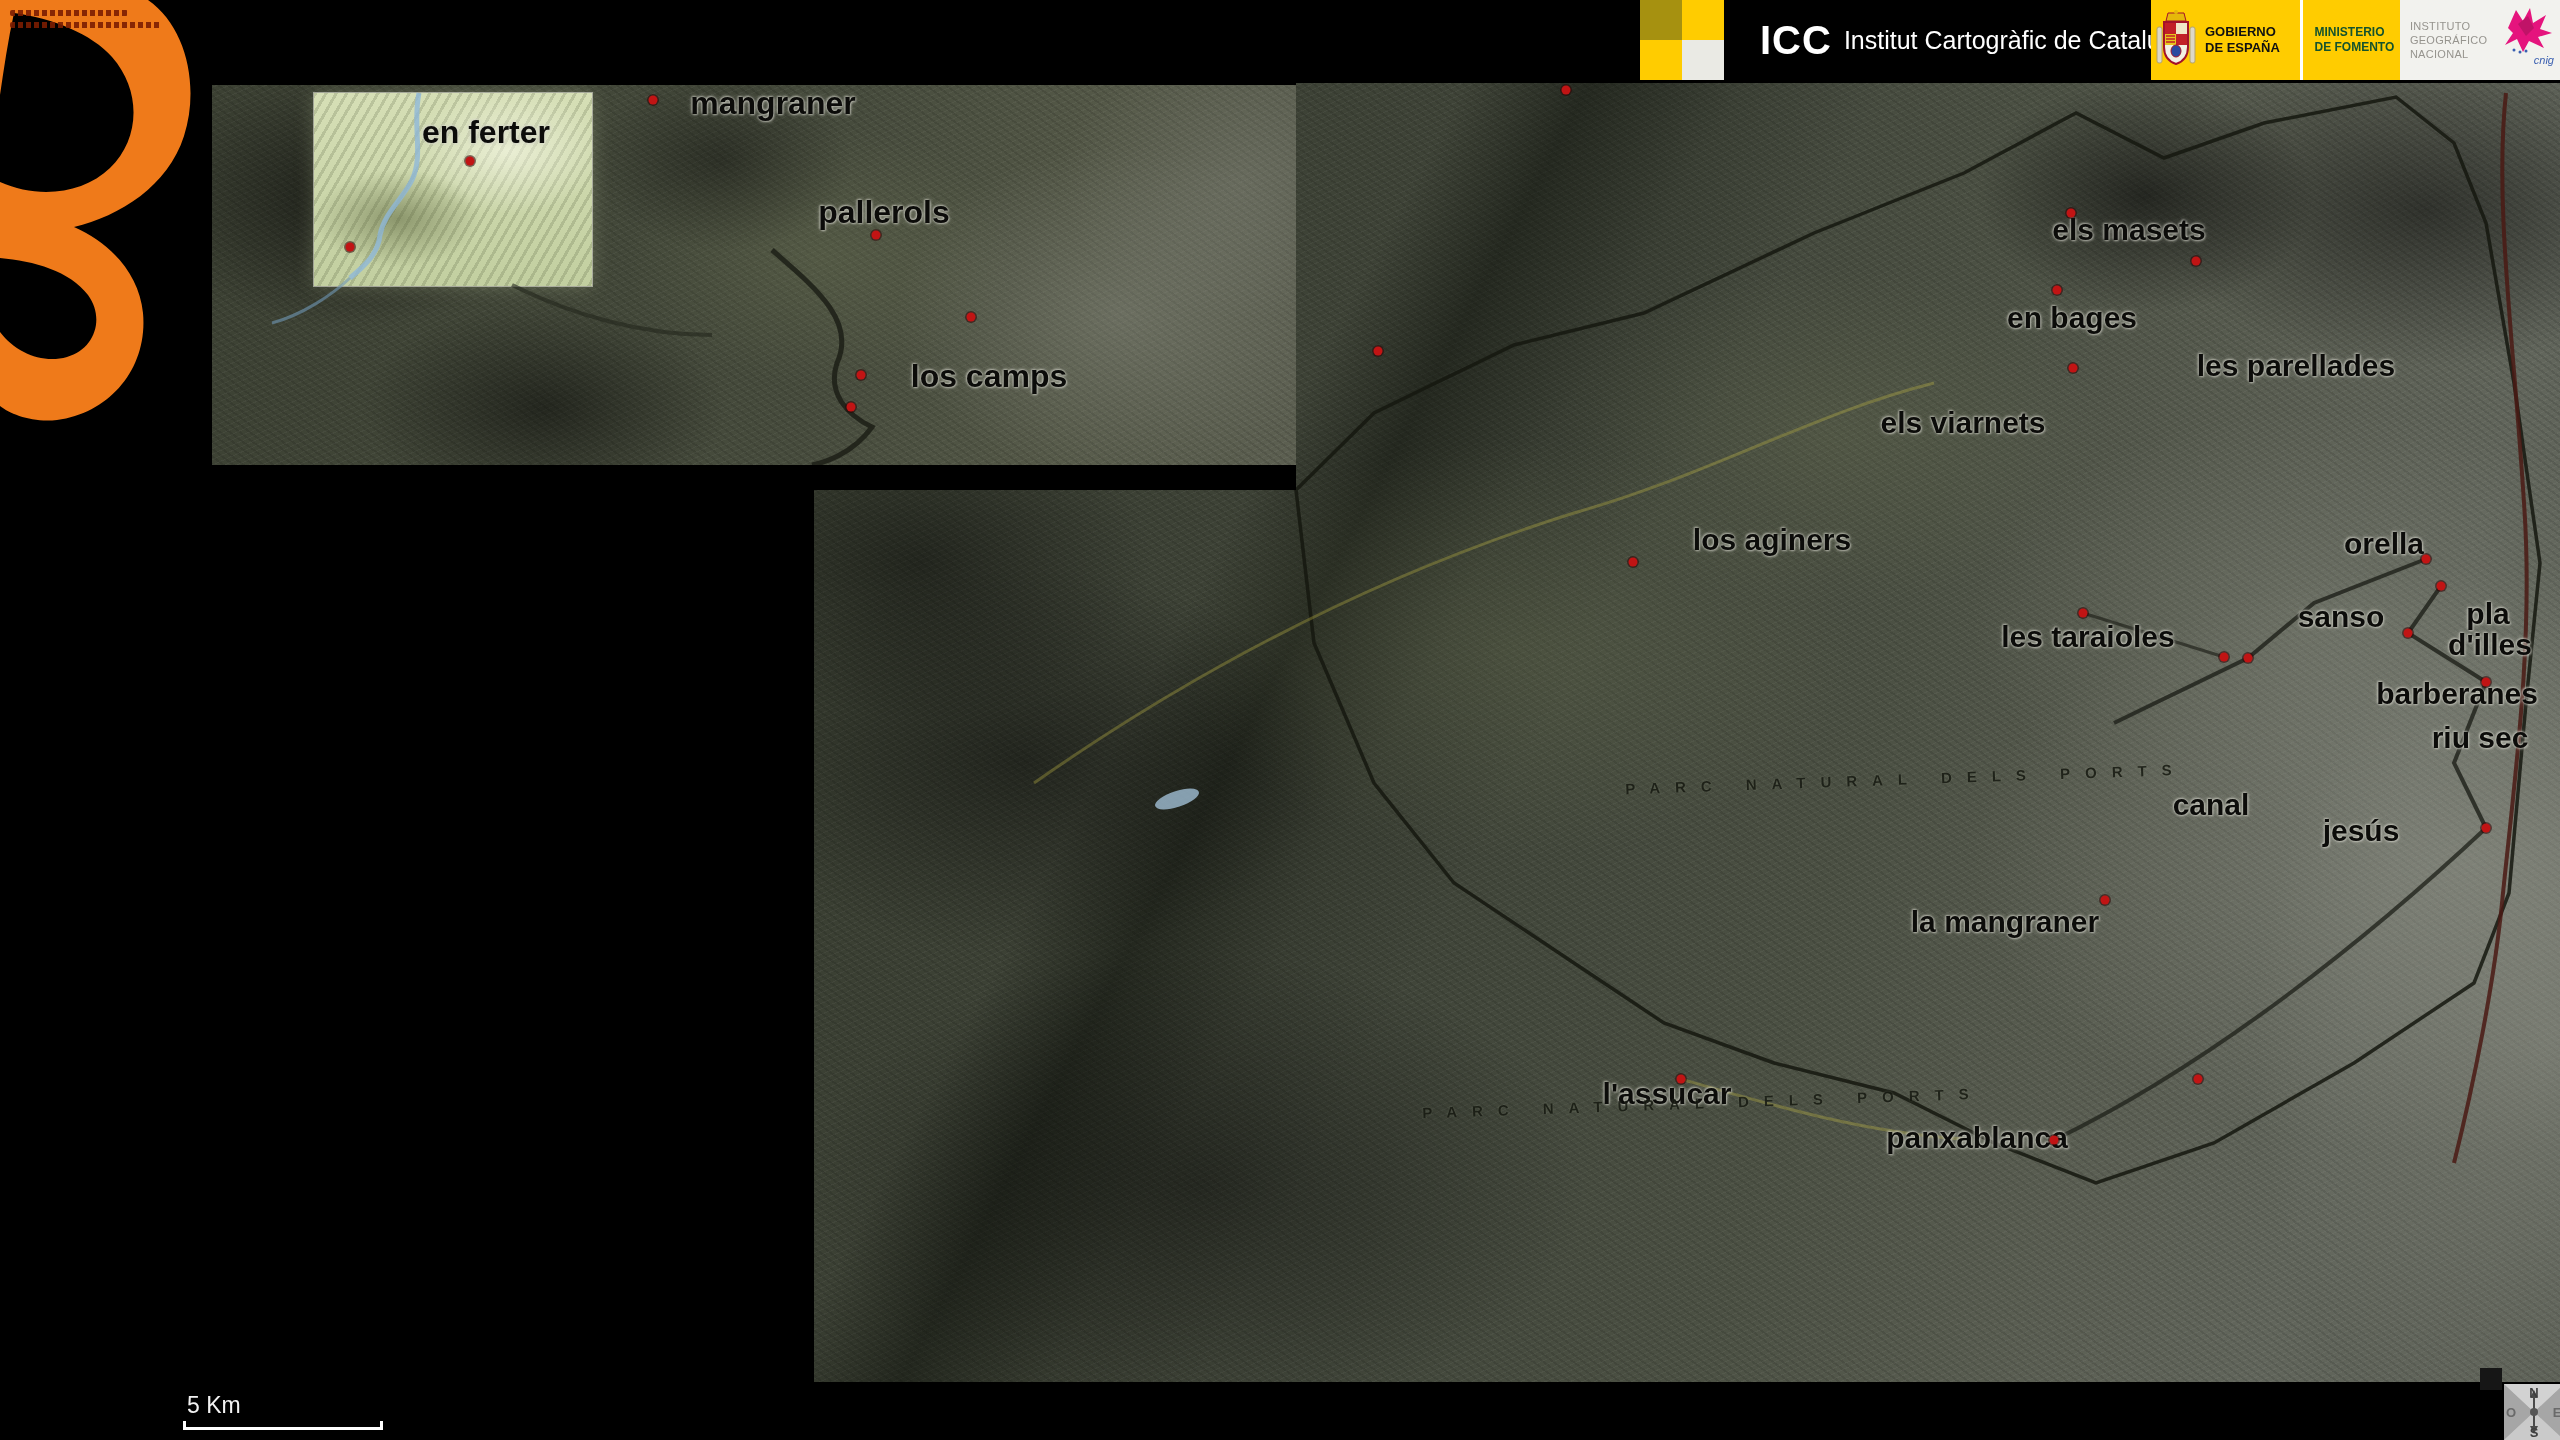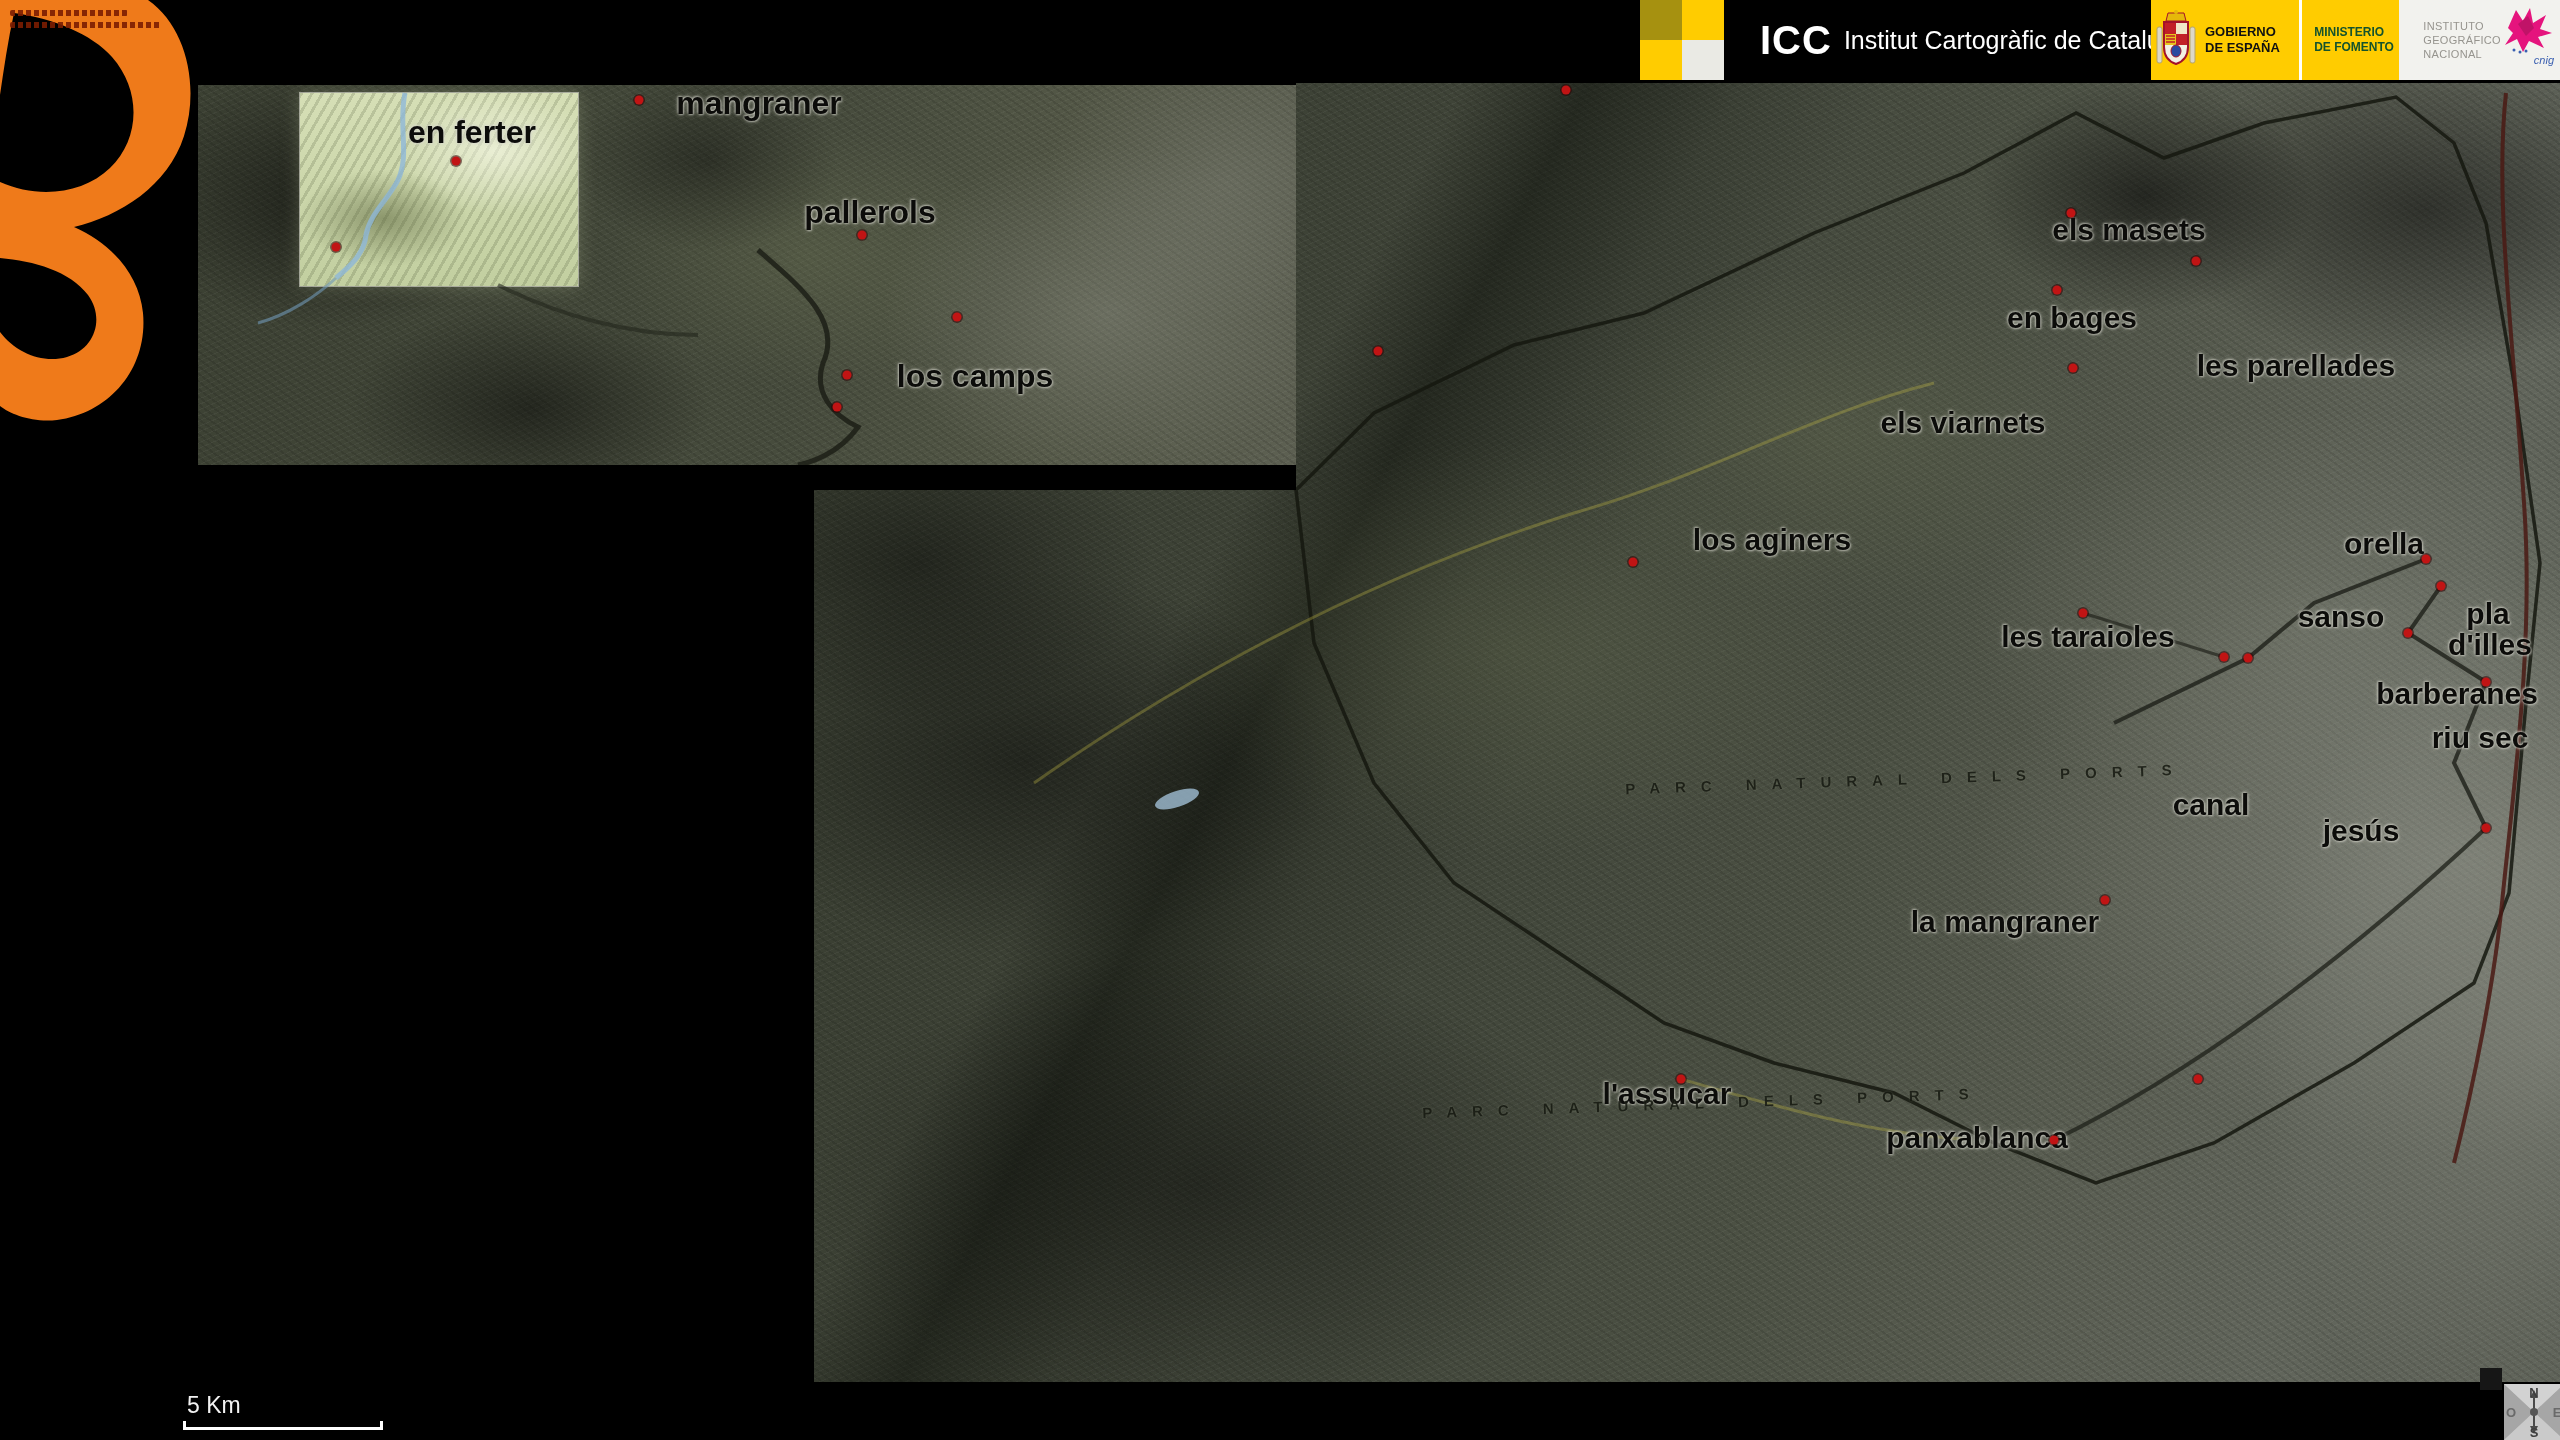--- a/index.html
+++ b/index.html
@@ -17,39 +17,39 @@
   #header{position:absolute;left:1640px;top:0;width:920px;height:80px;display:flex;}
   #squares{width:84px;height:80px;display:grid;grid-template-columns:42px 42px;grid-template-rows:40px 40px;}
   #icc-bar{width:427px;height:80px;background:#000;display:flex;align-items:center;padding-left:36px;box-sizing:border-box;white-space:nowrap;}
   #icc-abbr{color:#fff;font-weight:bold;font-size:40px;letter-spacing:1px;}
   #icc-name{color:#fff;font-size:25px;margin-left:12px;}
   .gov-block{height:80px;box-sizing:border-box;display:flex;align-items:center;}
   #gobierno{width:158px;background:#fc0;padding-left:4px;}
   #gobierno-text{font-size:13px;font-weight:bold;color:#111;line-height:1.2;margin-left:8px;}
   #ministerio{width:106px;background:#fc0;border-left:3px solid #fff;padding-left:12px;}
   #ministerio-text{font-size:12px;font-weight:bold;color:#14532d;line-height:1.25;}
-  #ign{width:170px;background:#f2f2ee;padding-left:24px;position:relative;}
+  #ign{width:170px;background:#f2f2ee;padding-left:10px;position:relative;}
   #ign-text{font-size:11px;color:#96948e;line-height:1.3;letter-spacing:.3px;}
   #ign-script{position:absolute;right:6px;bottom:14px;font-size:11px;font-style:italic;color:#3a5fb0;}
 
   
   .map{position:absolute;overflow:hidden;}
   .map-label{position:absolute;transform:translate(-50%,-50%);font-weight:bold;color:#0c0c0a;white-space:nowrap;
     text-shadow:0 0 3px rgba(225,225,215,.65),0 0 6px rgba(200,200,190,.35),
                 1px 1px 2px rgba(215,215,205,.5),-1px -1px 2px rgba(215,215,205,.5);}
   #main-map .map-label{font-size:30px;}
   #inset-map .map-label{font-size:32px;}
   .park-label{position:absolute;transform:translate(-50%,-50%) rotate(-2deg);font-size:15px;font-weight:bold;
     letter-spacing:15px;color:#171a12;opacity:.85;white-space:nowrap;text-shadow:0 0 2px rgba(170,175,150,.35);}
   .dot{position:absolute;width:9px;height:9px;border-radius:50%;transform:translate(-50%,-50%);
     background:#c11414;box-shadow:0 0 0 1.5px rgba(45,6,6,.55);}
   .map svg{position:absolute;left:0;top:0;pointer-events:none;}
 
   
-  #inset-map{left:198px;top:85px;width:1108px;height:380px;background-color:#474b3c;
+  #inset-map{left:212px;top:85px;width:1108px;height:380px;background-color:#474b3c;
     background-image:
       radial-gradient(ellipse 300px 200px at 12% 30%,rgba(0,0,0,.5),transparent 65%),
       radial-gradient(ellipse 280px 160px at 30% 85%,rgba(0,0,0,.45),transparent 65%),
       radial-gradient(ellipse 200px 140px at 46% 20%,rgba(0,0,0,.35),transparent 65%),
       radial-gradient(ellipse 320px 240px at 82% 60%,rgba(150,152,142,.35),transparent 70%),
       radial-gradient(ellipse 260px 200px at 93% 25%,rgba(140,142,132,.3),transparent 70%),
       radial-gradient(ellipse 300px 200px at 55% 45%,rgba(120,128,92,.28),transparent 65%),
       repeating-linear-gradient(37deg,rgba(0,0,0,.1) 0 2px,transparent 2px 6px),
       repeating-linear-gradient(-24deg,rgba(255,255,255,.04) 0 1px,transparent 1px 5px),
       linear-gradient(100deg,#3c4133 0%,#474c3d 55%,#555948 78%,#5d6052 100%);}

